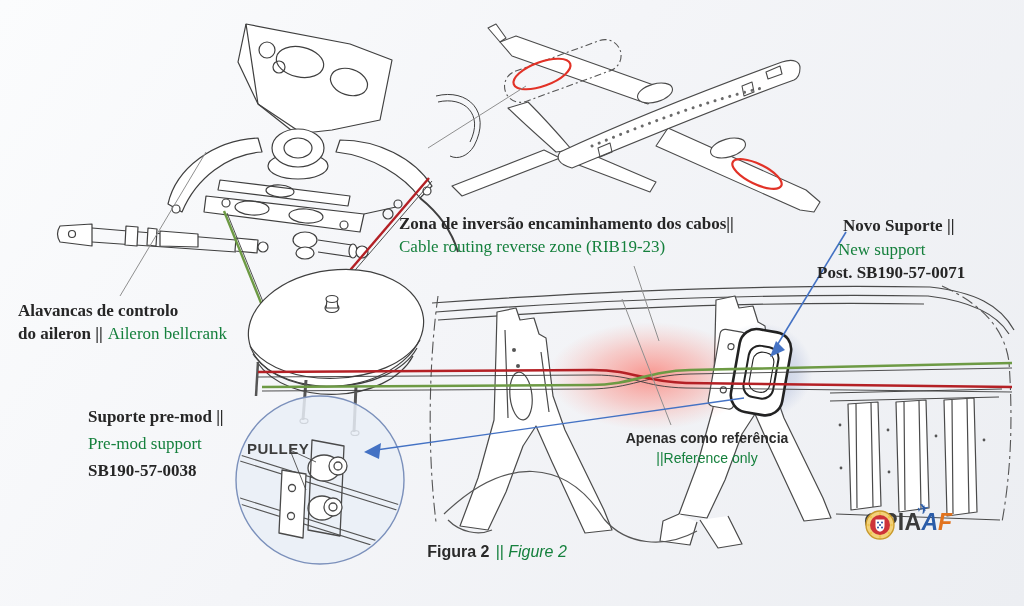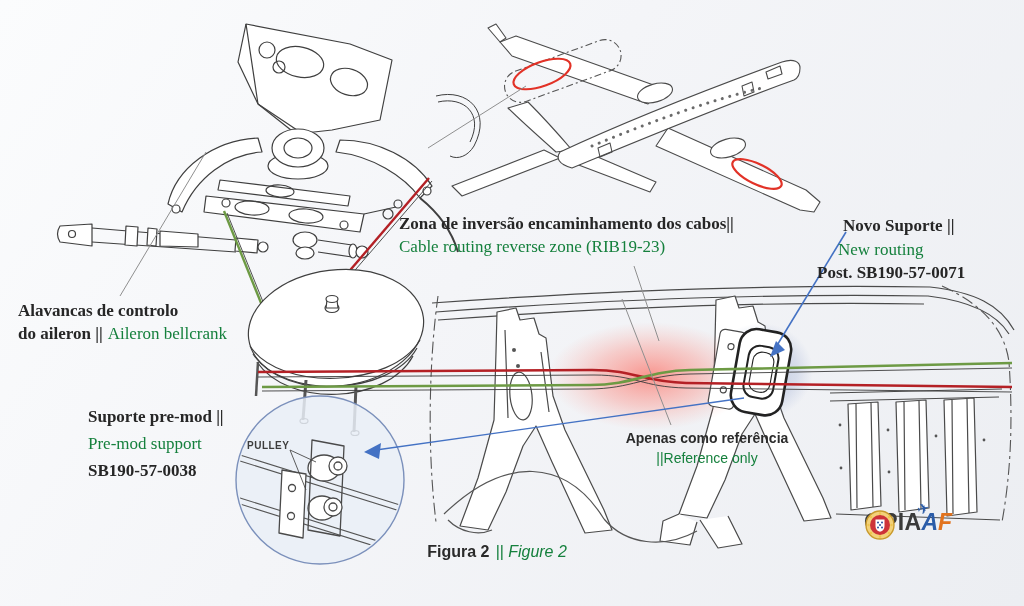--- a/index.html
+++ b/index.html
@@ -8,21 +8,21 @@
     font-family:"Liberation Sans","DejaVu Sans",sans-serif;
     background:linear-gradient(125deg,#fbfcfd 0%,#f4f5f8 45%,#eceef2 100%);
   }
   .stage{position:absolute;inset:0;}
   svg{position:absolute;left:0;top:0;}
   .lbl{position:absolute;font-size:17px;line-height:23px;color:#262626;font-weight:700;white-space:nowrap;font-family:Liberation Serif, serif;}
   .lbl .en,.en{color:#15803d;font-weight:400;}
   .lbl.single{line-height:19px;}
   .ref{position:absolute;left:604px;top:428px;width:206px;text-align:center;font-size:14px;line-height:20px;font-weight:700;color:#2b2b2b;white-space:nowrap;}
   .ref .en{display:block;font-size:14px;}
-  .pulley-lbl{position:absolute;left:247px;top:440px;font-size:10px;font-weight:700;letter-spacing:.5px;color:#3d3d3d;}
+  .pulley-lbl{position:absolute;left:247px;top:440px;font-size:15px;font-weight:700;letter-spacing:.5px;color:#3d3d3d;}
   .caption{position:absolute;left:2px;top:543px;width:990px;text-align:center;color:#2a2a2a;}
   .caption .l1{font-size:16px;font-weight:700;}
   .caption .l2{font-size:16px;font-weight:700;margin-top:3px;}
   .caption .en{font-weight:400;margin-left:6px;font-style:italic;}
   .logo{position:absolute;left:864px;top:509px;display:flex;align-items:center;}
   .logo .emb{width:32px;height:32px;margin-right:3px;}
   .logo .t{font-size:23px;font-weight:700;color:#3a3a3a;letter-spacing:.3px;}
   .logo .a{position:relative;font-size:23px;font-weight:700;color:#2b5ca8;font-style:italic;}
   .logo .a .pl{position:absolute;left:-4px;top:-9px;font-size:15px;font-style:normal;color:#2b5ca8;transform:rotate(-14deg);}
   .logo .f{font-size:23px;font-weight:700;color:#e2731e;font-style:italic;}
@@ -246,21 +246,21 @@
     <polygon points="770,357 785,350 776,341" fill="#4472c4"></polygon>
   </g>
 </svg>
 
 <div class="lbl" style="left:399px;top:212px;">
   <div>Zona de inversão encaminhamento dos cabos||</div>
   <div class="en">Cable routing reverse zone (RIB19-23)</div>
 </div>
 
 <div class="lbl single" style="left:843px;top:216px;">Novo Suporte ||</div>
-<div class="lbl single en" style="left:838px;top:240px;">New routing</div>
+<div class="lbl single en" style="left:838px;top:240px;">New support</div>
 <div class="lbl single" style="left:817px;top:263px;">Post. SB190-57-0071</div>
 
 <div class="lbl" style="left:18px;top:299px;">
   <div>Alavancas de controlo</div>
   <div>
     <span>do aileron ||</span><span class="en g2">Aileron bellcrank</span>
   </div>
 </div>
 
 <div class="lbl" style="left:88px;top:403px;line-height:27px;">

